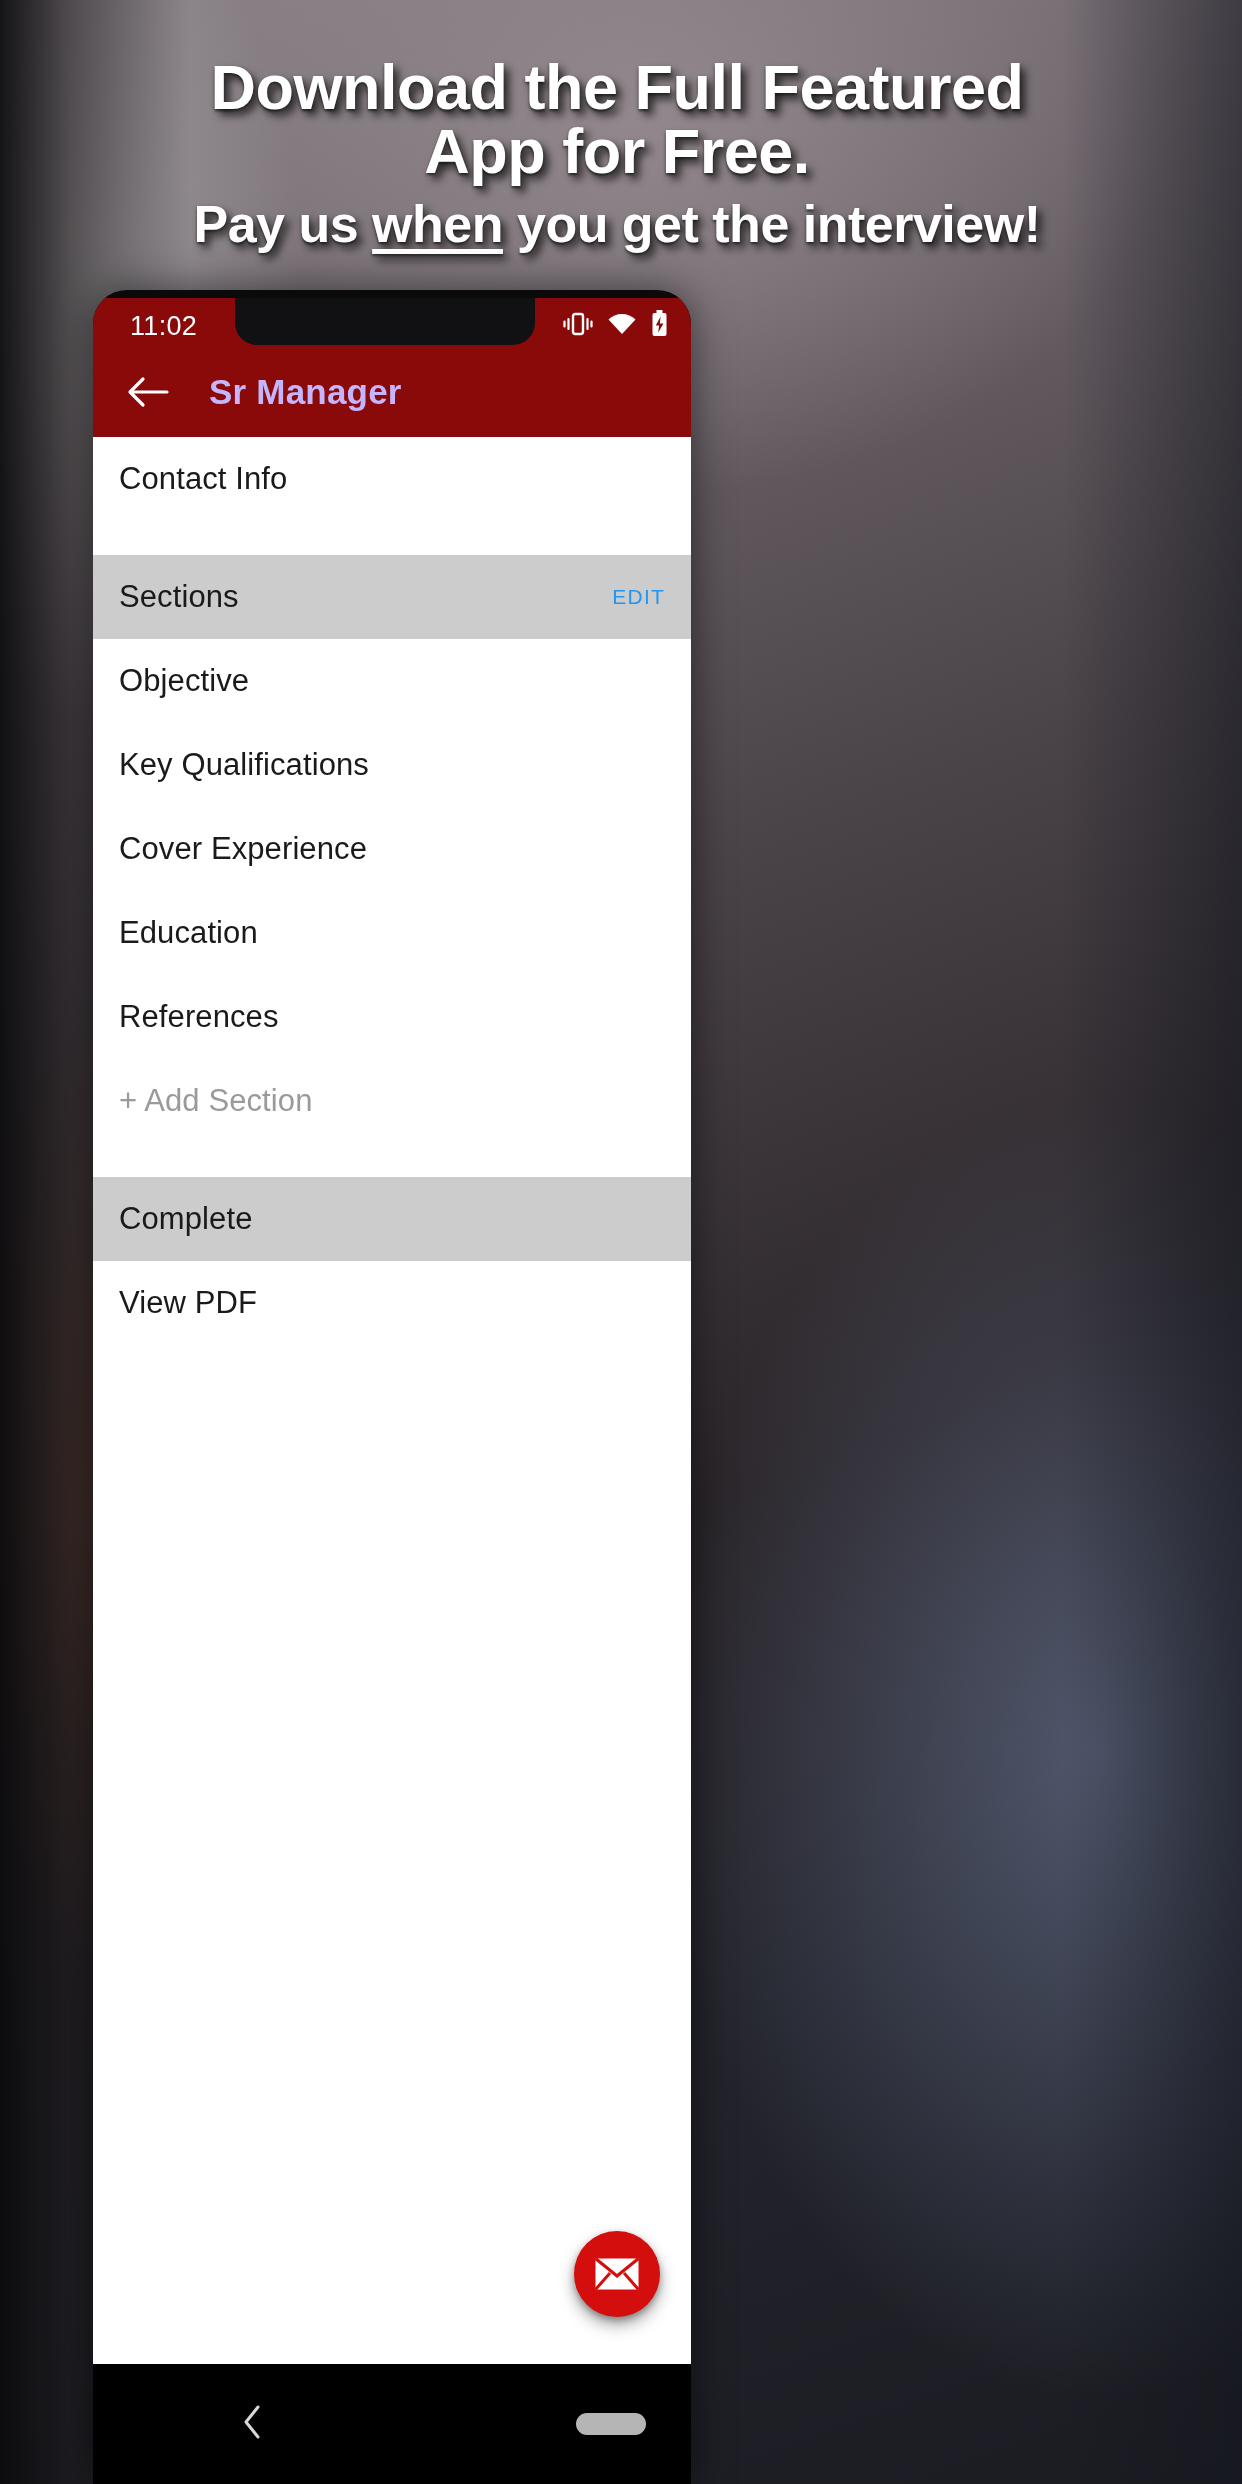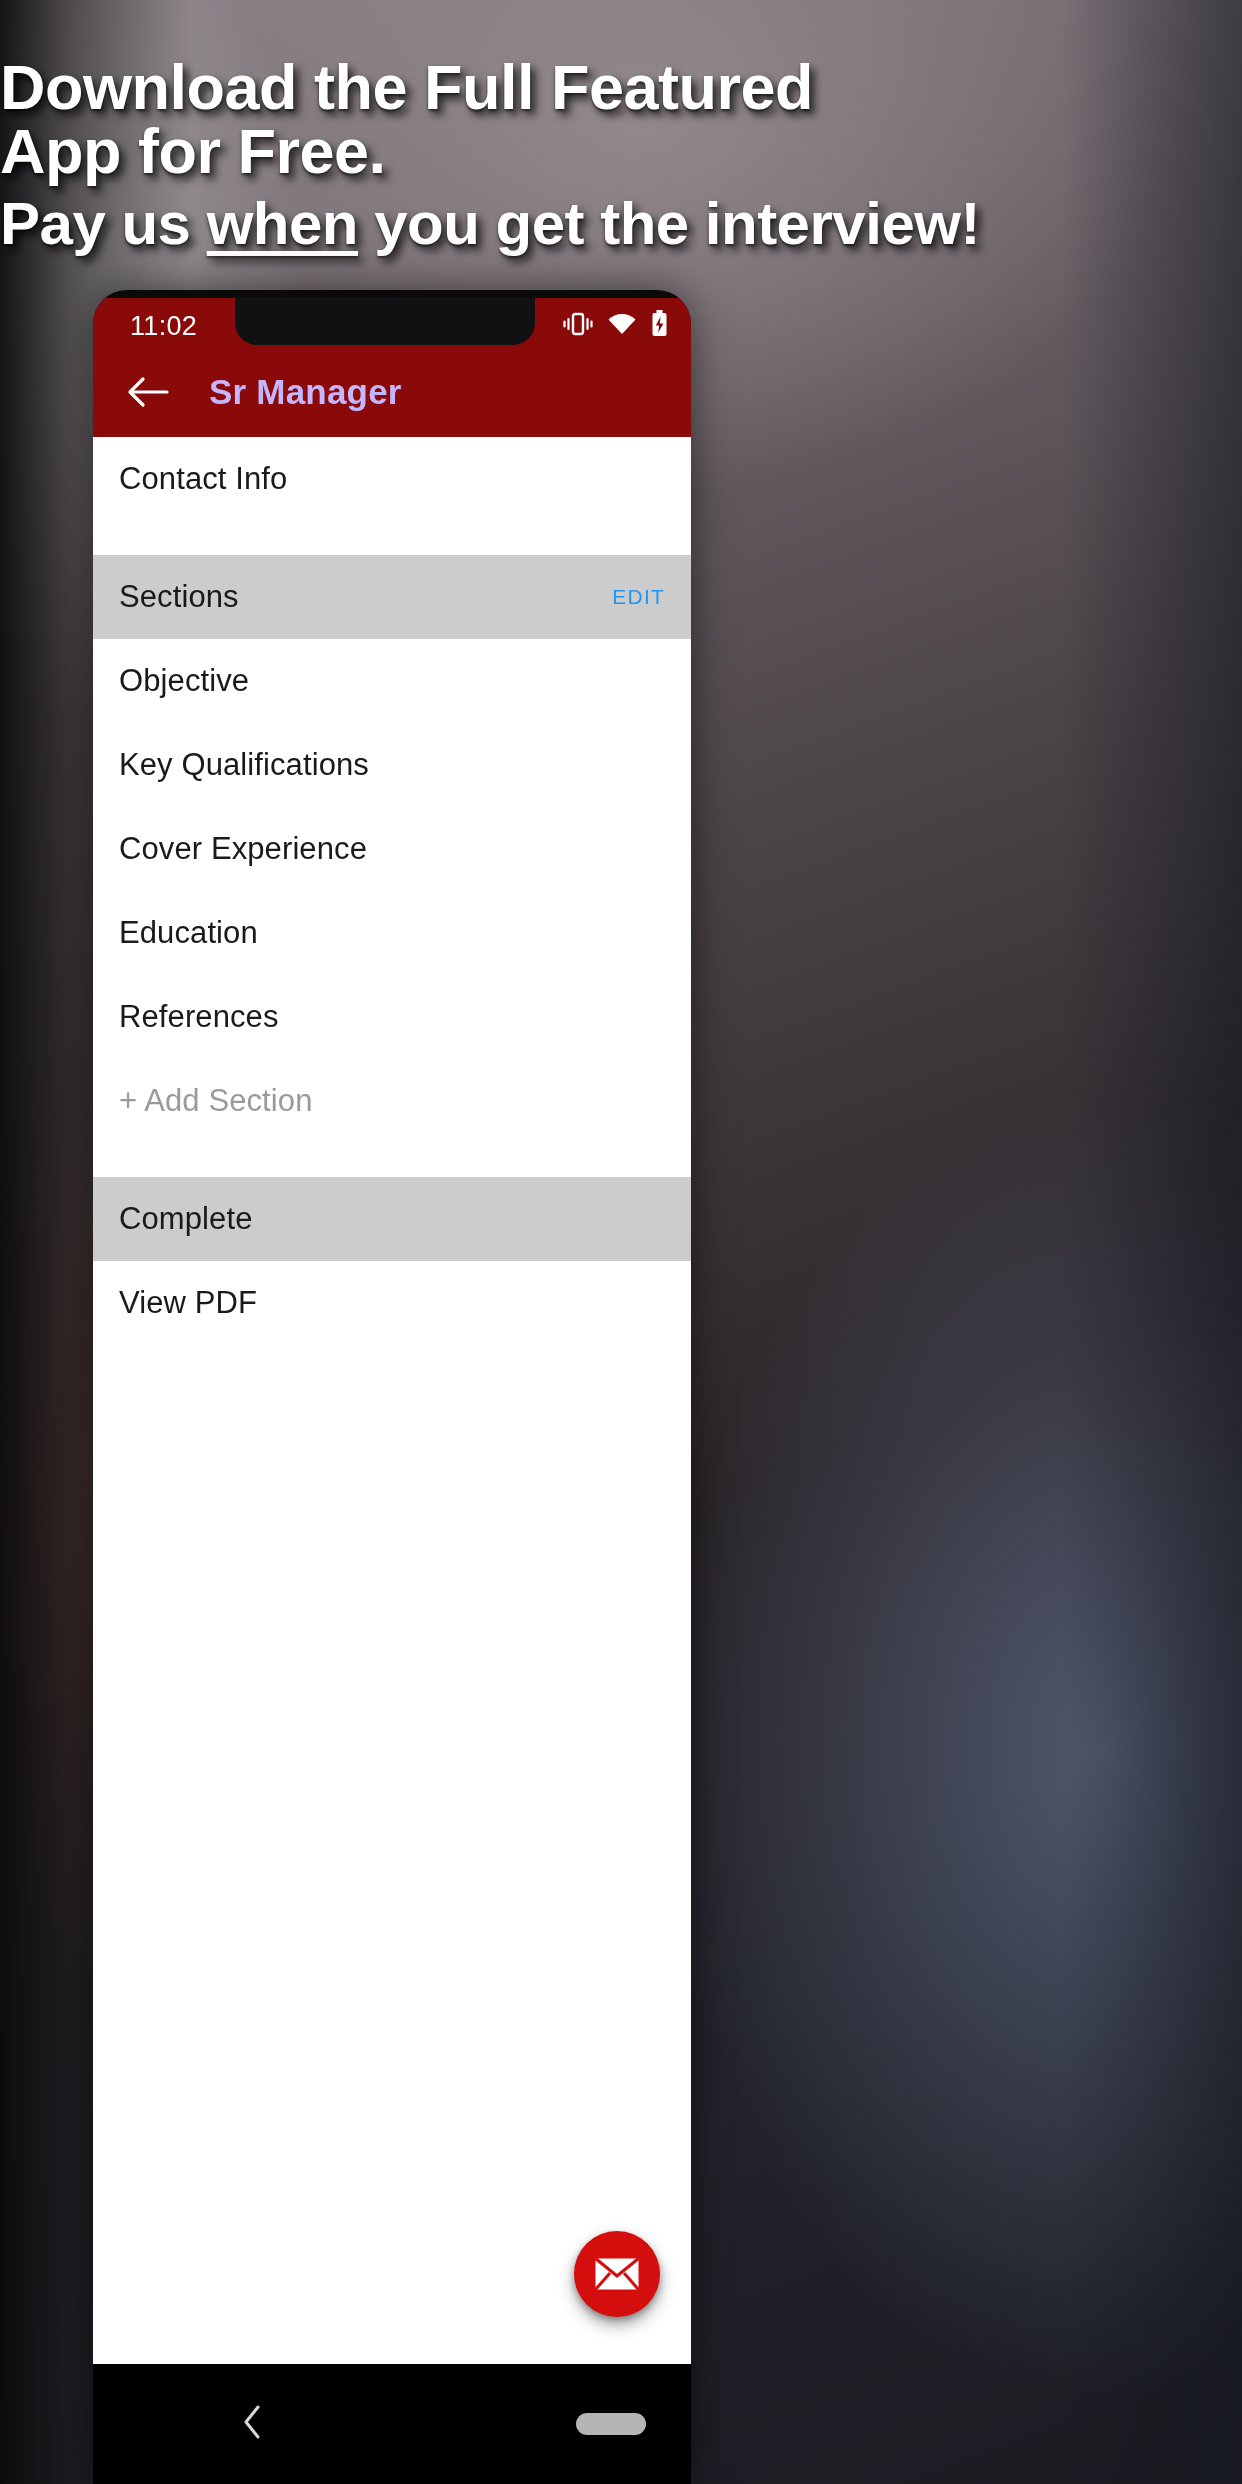--- a/index.html
+++ b/index.html
@@ -24,30 +24,30 @@
     position:absolute; inset:0;
     background:
       linear-gradient(90deg, rgba(10,10,12,.92) 0px, rgba(25,22,24,.55) 70px, rgba(0,0,0,0) 190px),
       linear-gradient(270deg, rgba(20,22,30,.55) 0px, rgba(0,0,0,0) 180px);
   }
 
   
   .headline{
     position:absolute;
     top:55px; left:0; right:8px;
-    text-align:left;
+    text-align:center;
     color:#ffffff;
     font-weight:bold;
     letter-spacing:-0.5px;
     text-shadow: 5px 6px 9px rgba(0,0,0,.75), 0 2px 3px rgba(0,0,0,.6);
     z-index:3;
     pointer-events:none;
   }
   .hl-1, .hl-2 { font-size:63px; line-height:64px; }
-  .hl-3 { font-size:60px; line-height:58px; margin-top:12px; }
+  .hl-3 { font-size:52px; line-height:58px; margin-top:12px; }
   .hl-3 .u { text-decoration:underline; text-decoration-thickness:5px; text-underline-offset:7px; }
 
   
   .phone{
     position:absolute;
     left:93px; top:290px;
     width:598px; height:2194px;
     z-index:4;
   }
   .phone-body{

